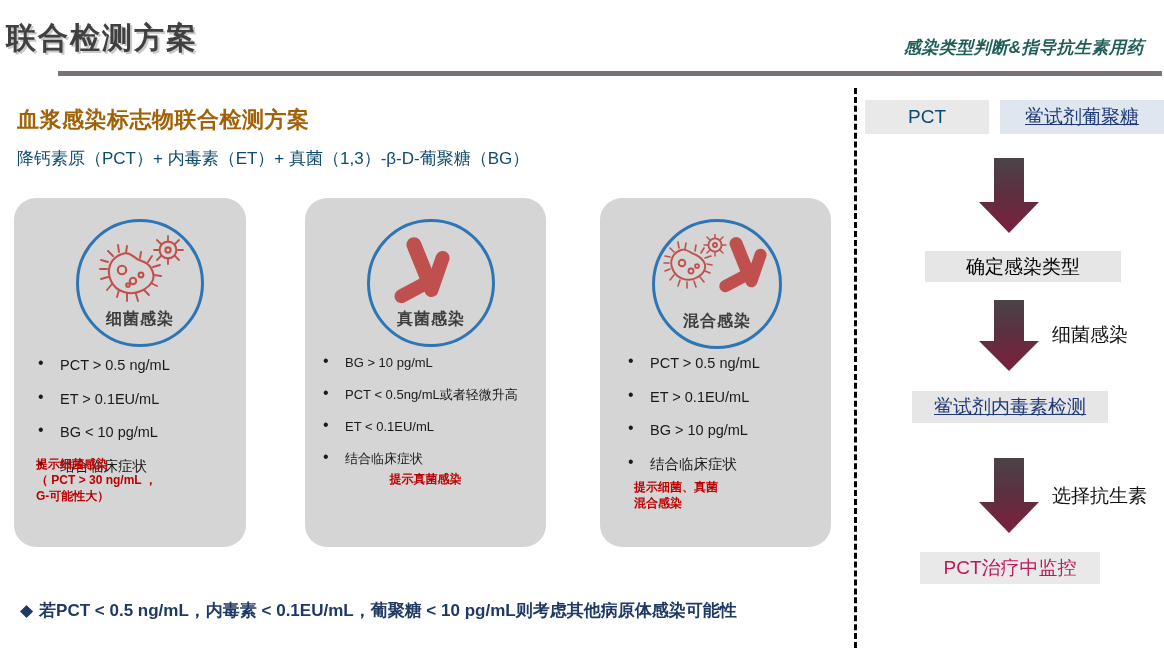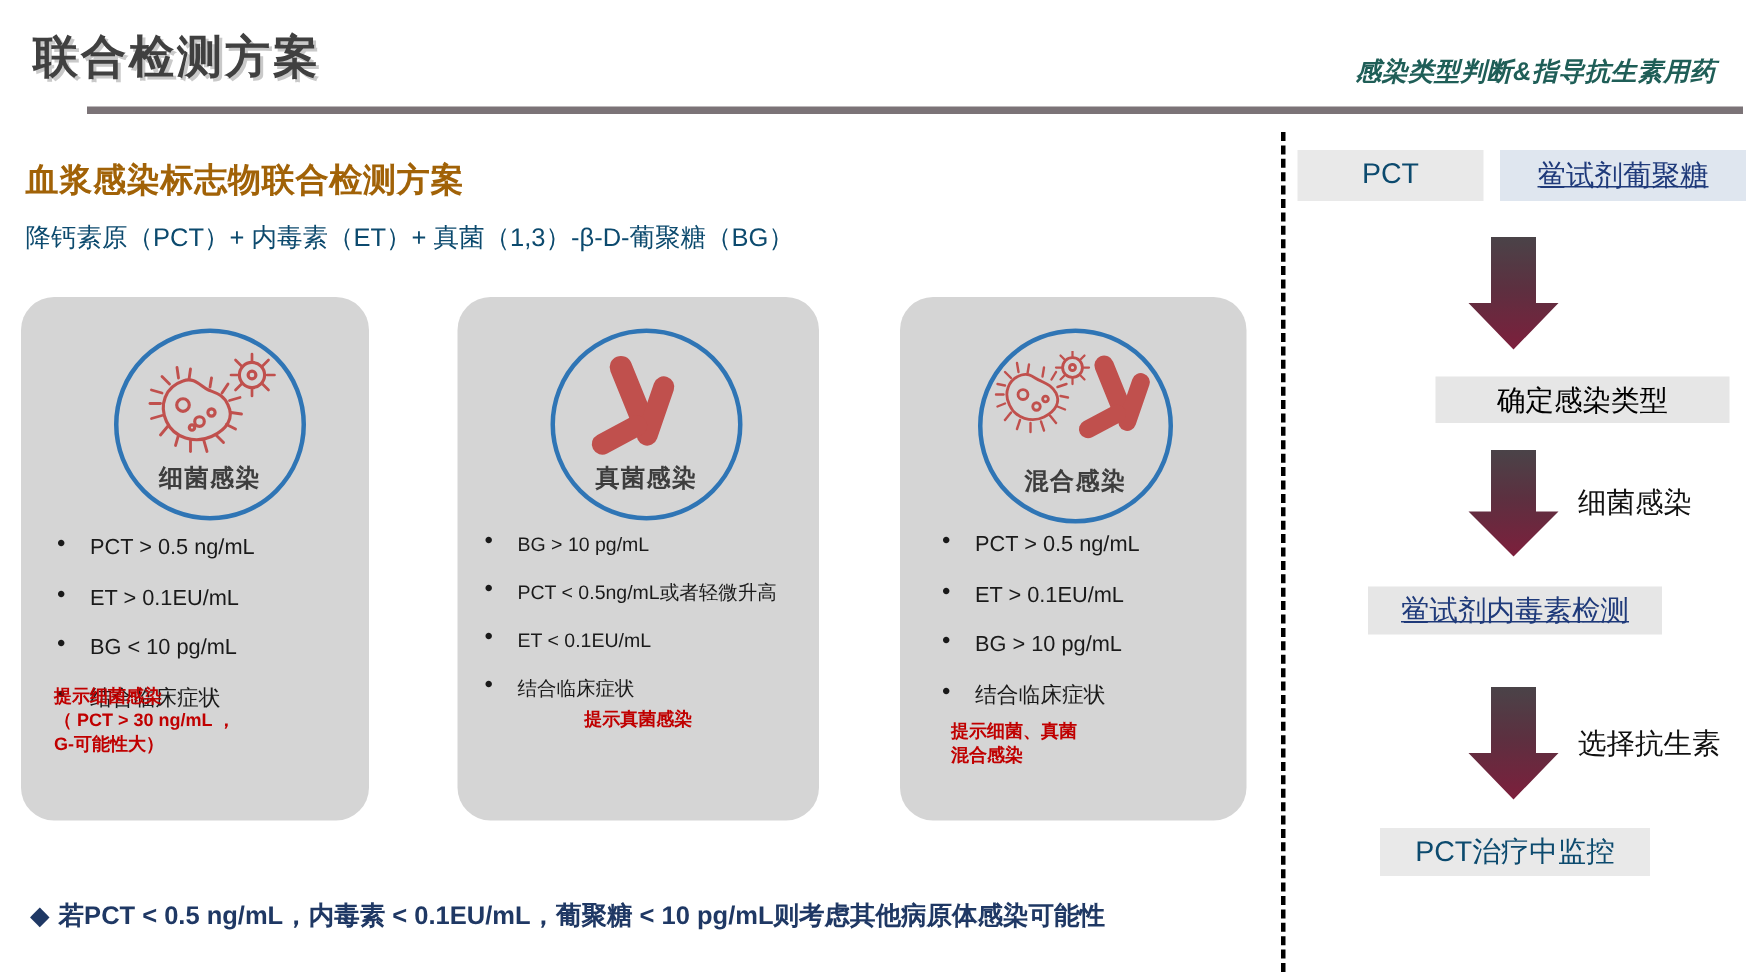--- a/index.html
+++ b/index.html
@@ -5,21 +5,21 @@
   html,body{margin:0;padding:0;}
   body{
     width:1164px;height:649px;background:#ffffff;
     font-family:"Liberation Sans","DejaVu Sans",sans-serif;
     overflow:hidden;position:relative;
   }
   .slide{position:absolute;inset:0;}
 
   
   #slide-title{
-    position:absolute;left:22px;top:18px;
+    position:absolute;left:6px;top:18px;
     font-size:30px;font-weight:bold;color:#404040;
     letter-spacing:2px;
     text-shadow:2px 2px 0px #c9c9c9;
     white-space:nowrap;
   }
   #header-subtitle{
     position:absolute;right:20px;top:36px;
     font-size:17px;font-style:italic;font-weight:bold;
     color:#1f5e57;white-space:nowrap;letter-spacing:0.5px;
   }
@@ -111,26 +111,26 @@
   .flow-box{
     position:absolute;display:flex;align-items:center;justify-content:center;
     font-size:19px;white-space:nowrap;
   }
   #flow-box-pct{left:865px;top:100px;width:124px;height:34px;
     background:#e9e9e9;color:#0c4a6e;}
   #flow-box-bg{left:1000px;top:100px;width:164px;height:34px;
     background:#dfe6ef;color:#1f3a7a;}
   #flow-box-bg .u{text-decoration:underline;}
   #flow-box-type{left:925px;top:251px;width:196px;height:31px;
-    background:#e6e6e6;color:#000000;margin-left:32px;}
+    background:#e6e6e6;color:#000000;}
   #flow-box-et{left:912px;top:391px;width:196px;height:32px;
     background:#e6e6e6;color:#1f3a7a;}
   #flow-box-et .u{text-decoration:underline;}
   #flow-box-monitor{left:920px;top:552px;width:180px;height:32px;
-    background:#e9e9e9;color:#0c4a6e;}
+    background:#e9e9e9;color:#be185d;}
 
   .arrow{position:absolute;}
   #arrow-1{left:978px;top:158px;width:62px;height:76px;}
   #arrow-2{left:978px;top:300px;width:62px;height:72px;}
   #arrow-3{left:978px;top:458px;width:62px;height:76px;}
 
   .arrow-label{
     position:absolute;font-size:19px;color:#111111;white-space:nowrap;
   }
   #arrow-label-2{left:1052px;top:322px;}

